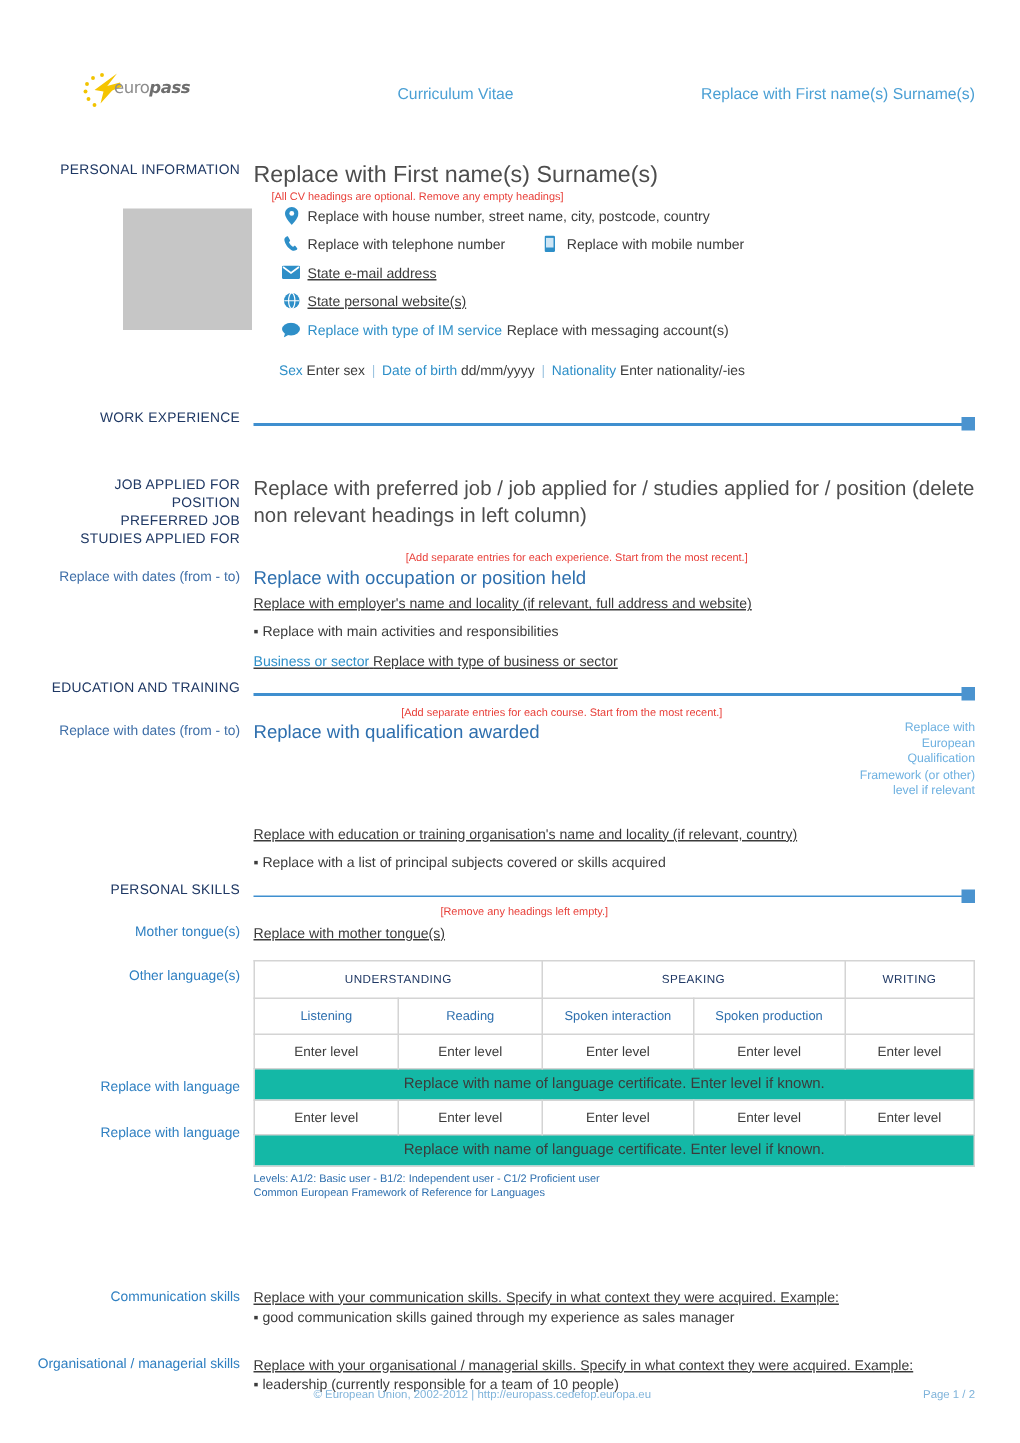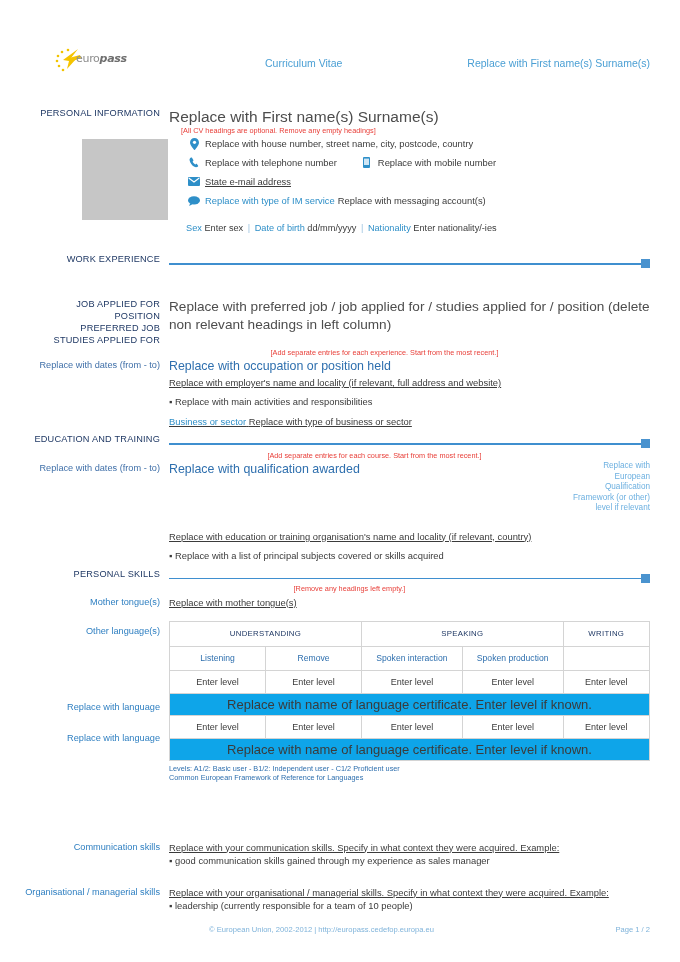--- a/index.html
+++ b/index.html
@@ -245,23 +245,23 @@
     font-size: 8.6px;
     color: #2e6fae;
     height: 17px;
   }
   .td-level {
     font-size: 9px;
     color: #3b3b3b;
     height: 16px;
   }
   .td-cert {
-    font-size: 13px;
+    font-size: 10px;
     color: #3b3b3b;
-    background: #0ea5e9;
+    background: #14b8a6;
     height: 14px;
   }
   .lang-note {
     font-size: 7.3px;
     color: #2e6fae;
     line-height: 9.5px;
     padding-top: 3px;
   }
 
   
@@ -354,20 +354,30 @@
         <div class="contact-line">
           <span class="ico">
             <svg width="12" height="9" viewBox="0 0 12 9">
                 <rect x="0" y="0" width="12" height="9" rx="1" fill="#2e8fc8"></rect>
                 <path d="M0.7 1 L6 5 L11.3 1" stroke="#ffffff" stroke-width="1.1" fill="none"></path>
               </svg>
           </span>
           <span class="ul">State e-mail address</span>
         </div>
 
+        <div class="contact-line">
+          <span class="ico">
+            <svg width="11" height="11" viewBox="0 0 11 11">
+                <circle cx="5.5" cy="5.5" r="5.2" fill="#2e8fc8"></circle>
+                <ellipse cx="5.5" cy="5.5" rx="2.1" ry="5.2" fill="none" stroke="#ffffff" stroke-width="0.8"></ellipse>
+                <line x1="0.5" y1="5.5" x2="10.5" y2="5.5" stroke="#ffffff" stroke-width="0.8"></line>
+              </svg>
+          </span>
+          <span class="ul">State personal website(s)</span>
+        </div>
 
         <div class="contact-line">
           <span class="ico">
             <svg width="12" height="10" viewBox="0 0 12 10">
                 <ellipse cx="6" cy="4.4" rx="6" ry="4.2" fill="#2e8fc8"></ellipse>
                 <path d="M2 7.4 L1.2 10 L4.4 8.2 Z" fill="#2e8fc8"></path>
               </svg>
           </span>
           <span class="blue-txt">Replace with type of IM service</span>
           <span style="padding-left:3px;">Replace with messaging account(s)</span>
@@ -501,21 +511,21 @@
               <col style="width:18%">
           </colgroup>
           <tbody>
               <tr>
             <th class="th-top" colspan="2">UNDERSTANDING</th>
             <th class="th-top" colspan="2">SPEAKING</th>
             <th class="th-top">WRITING</th>
           </tr>
           <tr>
             <th class="th-sub">Listening</th>
-            <th class="th-sub">Remove</th>
+            <th class="th-sub">Reading</th>
             <th class="th-sub">Spoken interaction</th>
             <th class="th-sub">Spoken production</th>
             <th class="th-sub"></th>
           </tr>
           <tr>
             <td class="td-level">Enter level</td>
             <td class="td-level">Enter level</td>
             <td class="td-level">Enter level</td>
             <td class="td-level">Enter level</td>
             <td class="td-level">Enter level</td>

